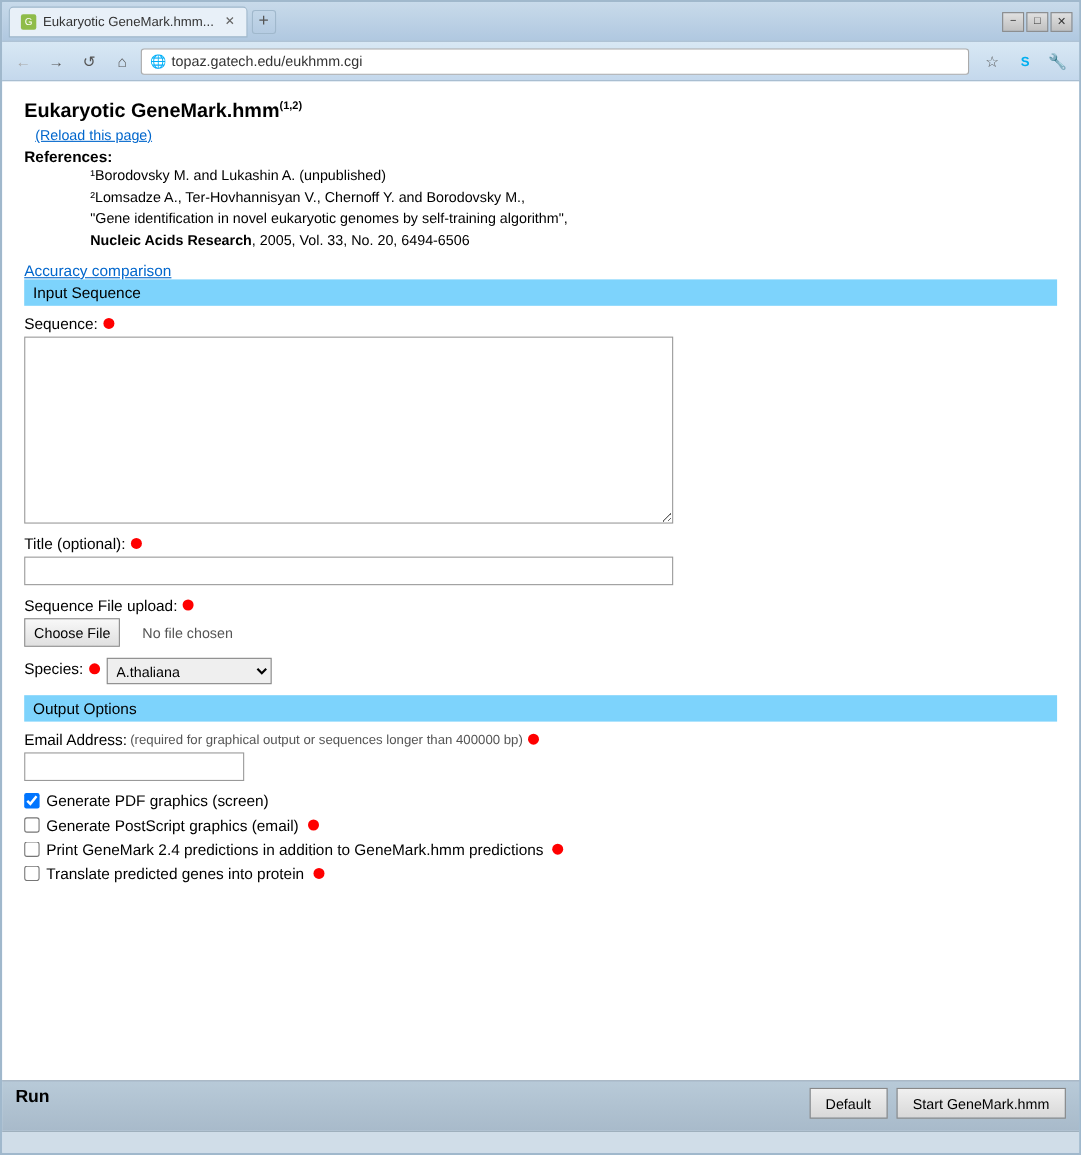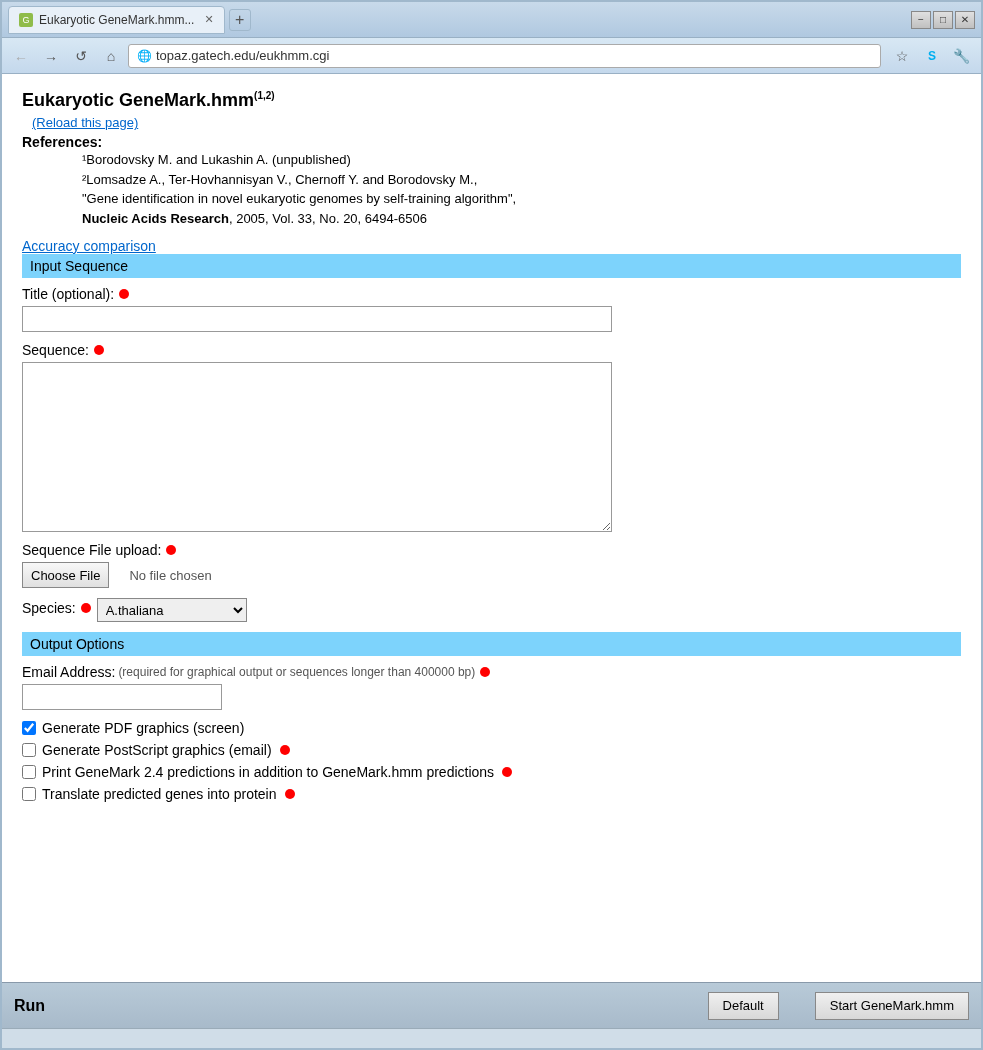--- a/index.html
+++ b/index.html
@@ -331,42 +331,40 @@
 
     .email-label-small {
       font-size: 12px;
       color: #555;
     }
 
     
     .bottom-bar {
       background: linear-gradient(to bottom, #b8cad8, #a8baca);
       display: flex;
-      align-items: center;
       padding: 6px 12px;
       gap: 8px;
       border-top: 1px solid #8899aa;
       height: 46px;
     }
 
     .run-label {
       font-size: 16px;
       font-weight: bold;
       color: #000;
       margin-right: auto;
     }
 
     .action-btn {
       padding: 4px 14px;
       border: 1px solid #888;
       background: linear-gradient(to bottom, #f0f0f0, #d8d8d8);
       cursor: pointer;
       font-size: 13px;
       height: 28px;
-      margin-left: 28px;
     }
 
     .status-bar {
       background: #d0dde8;
       height: 20px;
       border-top: 1px solid #9aabb8;
       display: flex;
       align-items: center;
       padding: 0 6px;
       font-size: 11px;
@@ -426,32 +424,32 @@
         <strong>Nucleic Acids Research</strong><span>, 2005, Vol. 33, No. 20, 6494-6506</span>
       </div>
     </div>
 
     <a class="accuracy-link">Accuracy comparison</a>
 
     <div class="section-header">Input Sequence</div>
 
     <div class="form-row">
       <div class="form-label">
-        <span>Title (optional):</span>
-        <span class="red-dot"></span>
-      </div>
-      <input type="text" class="text-input" style="">
+        <span>Sequence:</span>
+        <span class="red-dot"></span>
+      </div>
+      <textarea class="sequence-textarea" style=""></textarea>
     </div>
 
     <div class="form-row">
       <div class="form-label">
-        <span>Sequence:</span>
-        <span class="red-dot"></span>
-      </div>
-      <textarea class="sequence-textarea" style=""></textarea>
+        <span>Title (optional):</span>
+        <span class="red-dot"></span>
+      </div>
+      <input type="text" class="text-input" style="">
     </div>
 
     <div class="form-row">
       <div class="form-label">
         <span>Sequence File upload:</span>
         <span class="red-dot"></span>
       </div>
       <div class="file-upload-row">
         <button class="choose-file-btn">Choose File</button>
         <span class="no-file-text">No file chosen</span>

